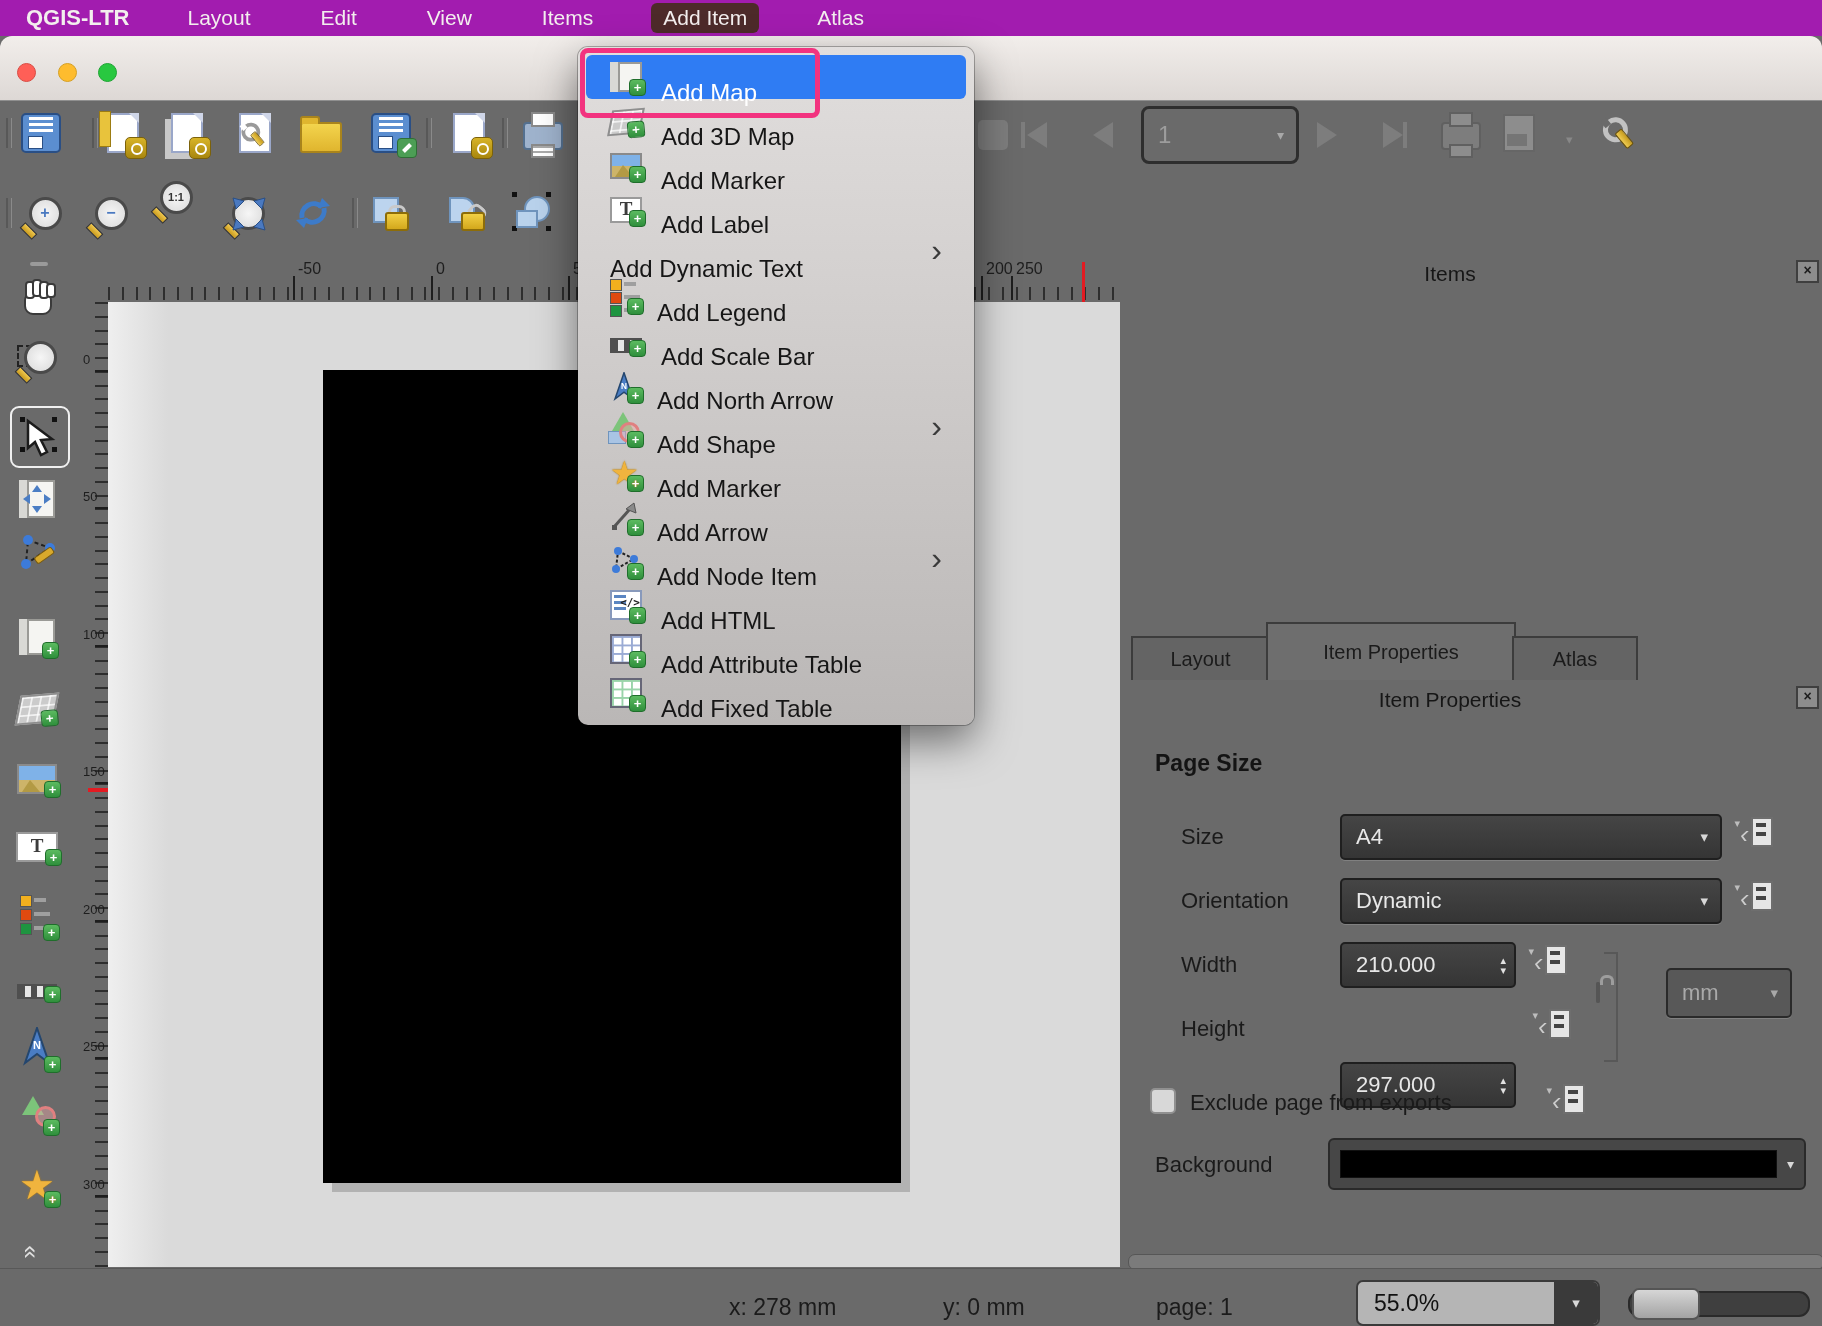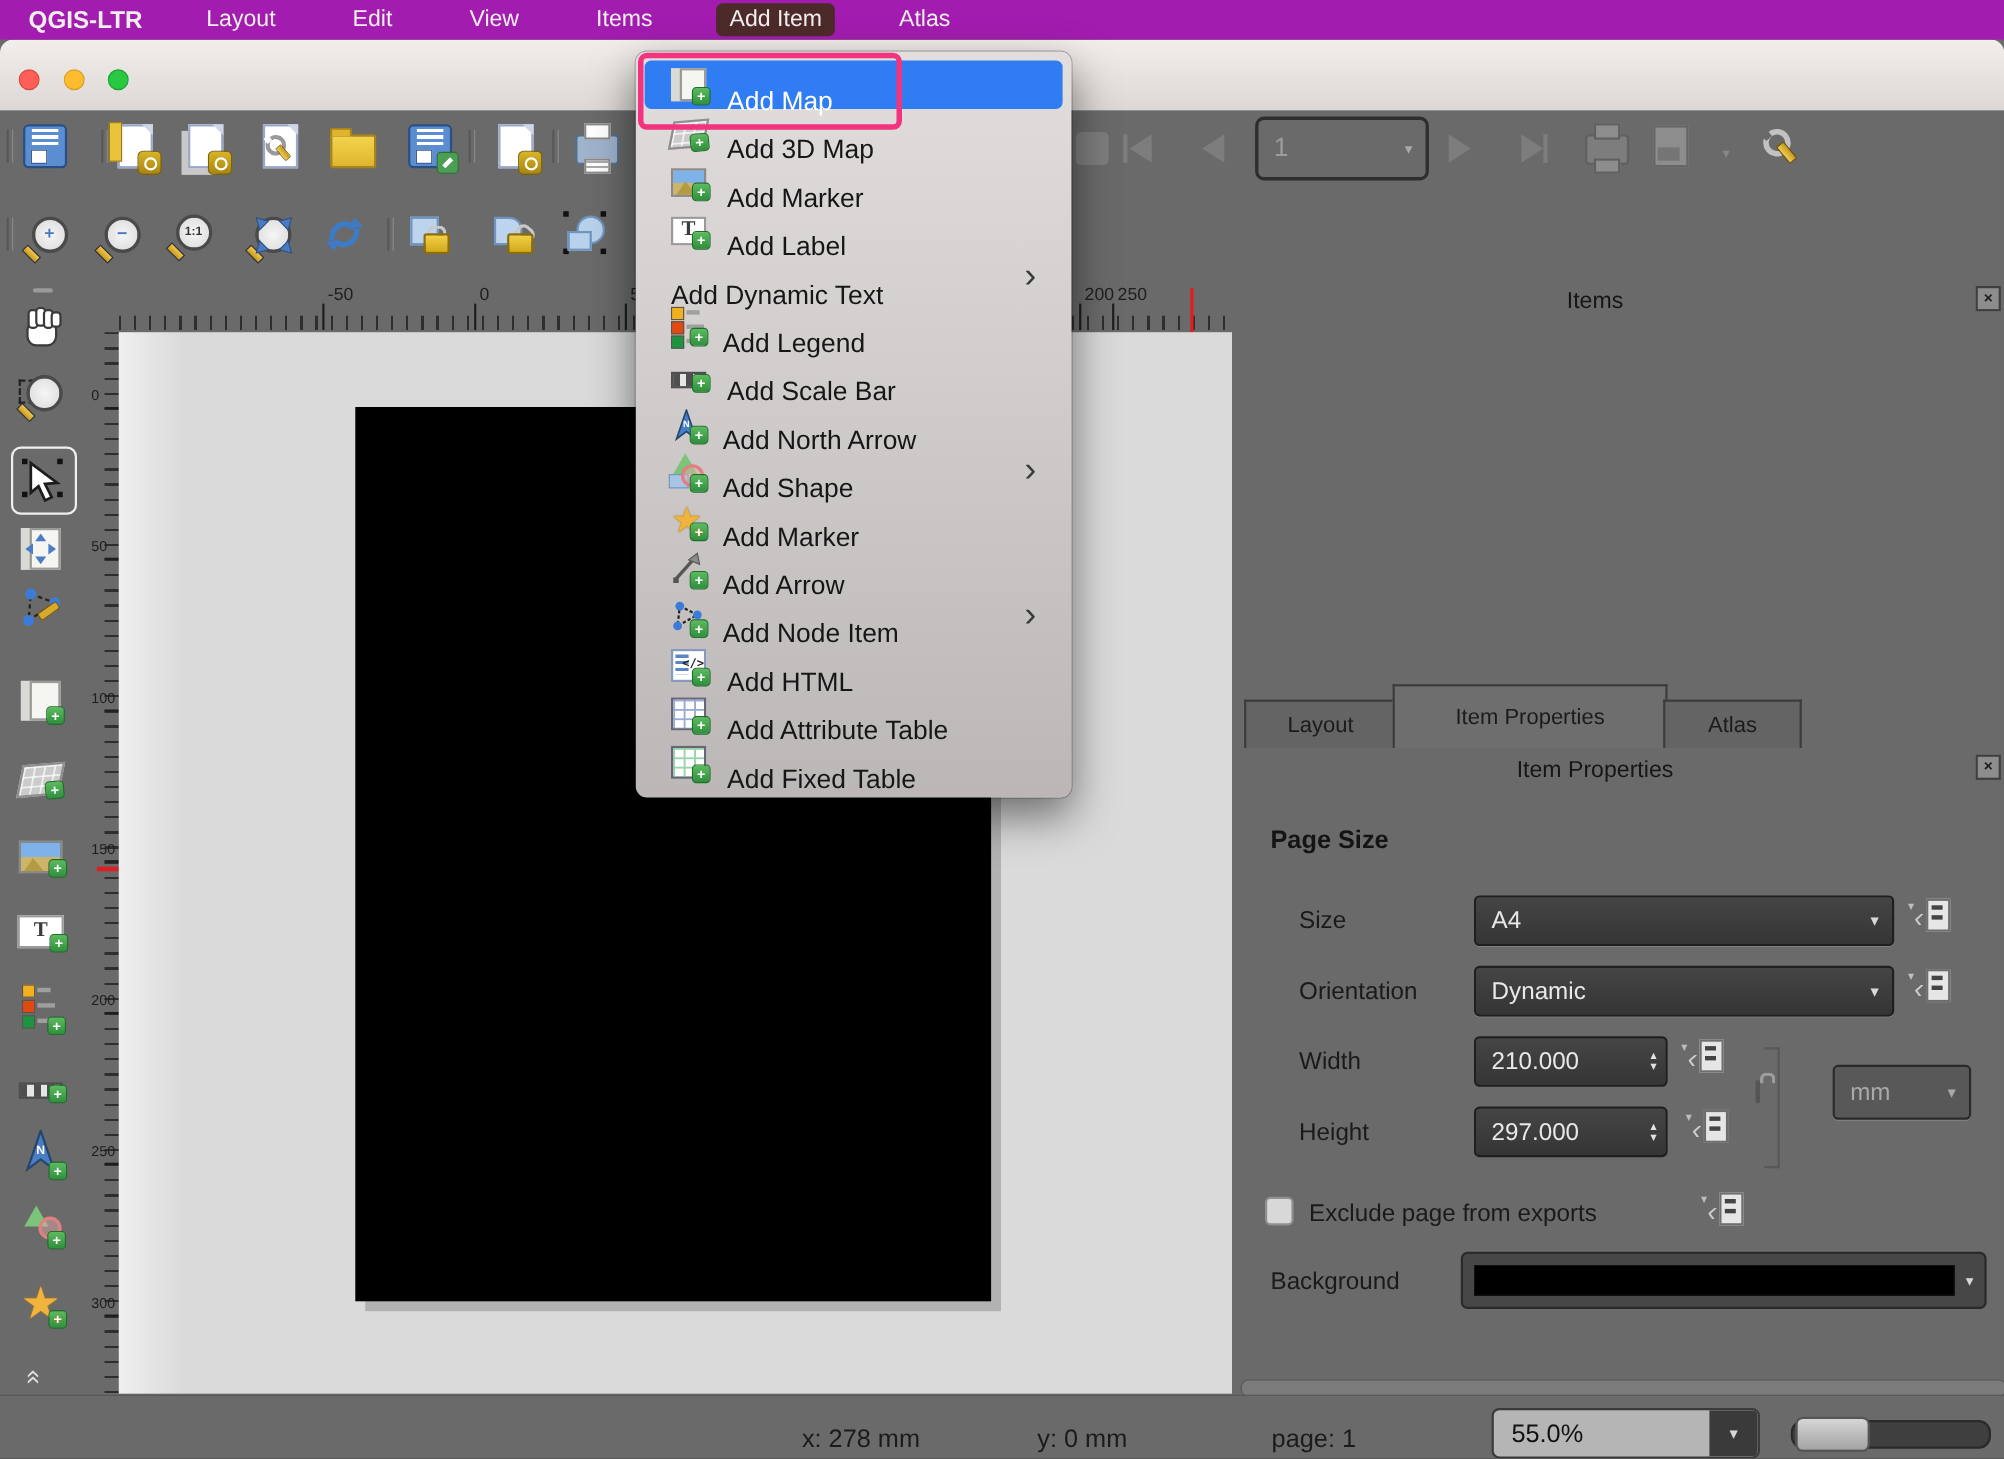--- a/index.html
+++ b/index.html
@@ -253,21 +253,21 @@
     </div>
 
   
   <span class="abs tbsep" style="left:6px;top:198px;"></span>
   <div class="abs tb" style="left:20px;top:188px;">
       <span class="mag">+</span>
     </div>
   <div class="abs tb" style="left:86px;top:188px;">
       <span class="mag">−</span>
     </div>
-  <div class="abs tb" style="left:151px;top:186px;">
+  <div class="abs tb" style="left:151px;top:172px;">
       <span class="mag">
         <i style="font-size:11px;font-style:normal;color:#333;">1:1</i>
       </span>
     </div>
   <div class="abs tb" style="left:223px;top:188px;">
     <span class="mag"></span>
     <svg class="abs" style="left:8px;top:8px;" width="36" height="36" viewBox="0 0 36 36">
         <g fill="#4a79c0" stroke="#2a4f85" stroke-width="1">
           <polygon points="2,2 13,5 5,13"></polygon>
           <polygon points="34,2 31,13 23,5"></polygon>
@@ -509,21 +509,21 @@
   
   <span class="abs linkbrk" style="left:1604px;top:952px;height:106px;"></span>
   <span class="abs padsm" style="left:1596px;top:984px;background:#5e5e5e;border-color:#555;"></span>
   <div class="abs dcombo" style="left:1666px;top:968px;width:122px;height:46px;border-color:#2a2a2a;background:#585858;">
     <span class="val" style="color:#a9a9a9;">mm</span>
     <span class="car" style="color:#a9a9a9;">▾</span>
   </div>
 
   
   <span class="abs plabel" style="left:1181px;top:1016px;">Height</span>
-  <div class="abs spin" style="left:1340px;top:1006px;width:172px;height:42px;">
+  <div class="abs spin" style="left:1340px;top:1062px;width:172px;height:42px;">
     <span class="val">297.000</span>
     <span class="uds">
         <i style="font-style:normal;">▴</i>
         <i style="font-style:normal;">▾</i>
       </span>
   </div>
   <span class="abs ddov" style="left:1534px;top:1007px;"><i class="brk">‹</i><i class="card"></i><i class="mini">▾</i></span>
 
   
   <span class="abs checkbox" style="left:1150px;top:1088px;"></span>

